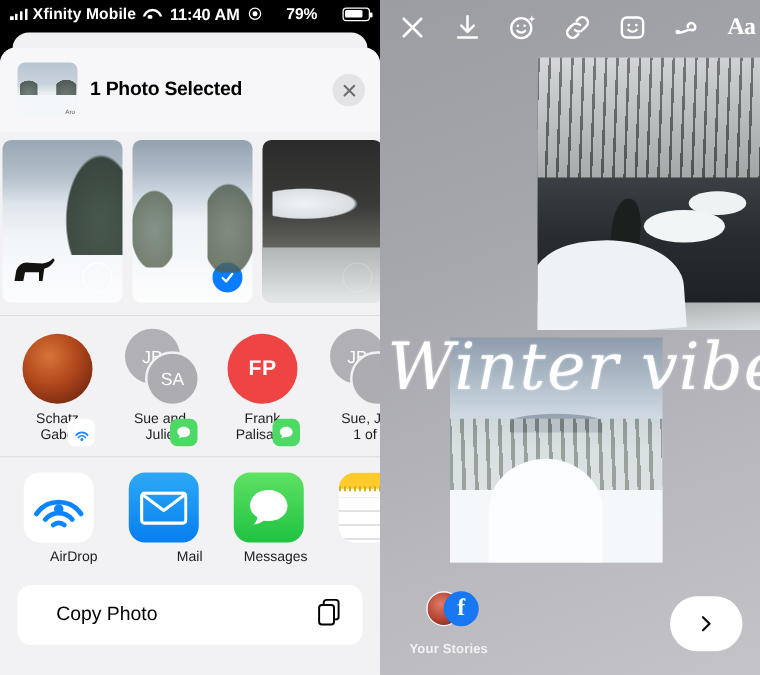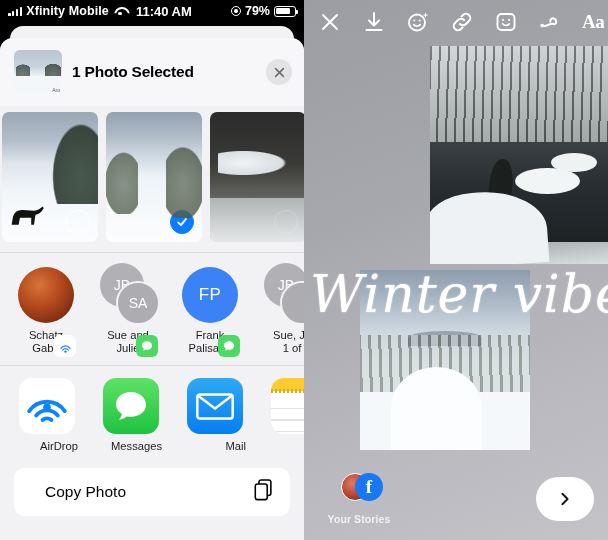--- a/index.html
+++ b/index.html
@@ -17,21 +17,21 @@
   .sig i { display:block; width:2.6px; background:#fff; border-radius:.4px; }
   .sig i:nth-child(1){height:2.5px;} .sig i:nth-child(2){height:4.5px;}
   .sig i:nth-child(3){height:6.5px;} .sig i:nth-child(4){height:9px;}
   .carrier { font-size:12.5px; font-weight:600; letter-spacing:.1px; }
   .wifi { width:14px; height:11px; position:relative; }
   .wifi::before{content:""; position:absolute; left:1px; top:1px; width:12px;height:12px;
     border:2px solid #fff; border-radius:50%; clip-path:polygon(0 0,100% 0,100% 42%,0 42%);}
   .wifi::after{content:""; position:absolute; left:5.2px; top:6.4px; width:3.4px;height:3.4px;
     background:#fff; border-radius:50%;}
   .sb-time { font-size:13px; font-weight:700; margin-left:5px; }
-  .sb-right { margin-left:auto; display:flex; align-items:center; gap:4px; }
+  .sb-right { margin-left:auto; display:flex; align-items:center; gap:20px; }
   .loc-ic { width:10px;height:10px;border:1.4px solid #fff;border-radius:50%; position:relative;}
   .loc-ic::after{content:"";position:absolute;left:2px;top:2px;width:3.6px;height:3.6px;background:#fff;border-radius:50%;}
   .batt-pct { font-size:12.5px; font-weight:600; }
   .batt { width:22px;height:11px;border:1.3px solid #fff;border-radius:3px;position:relative;padding:1.3px;}
   .batt::after{content:"";position:absolute;right:-3.4px;top:3.4px;width:2px;height:4px;background:#fff;border-radius:0 1px 1px 0;}
   .batt b{display:block;height:100%;width:79%;background:#fff;border-radius:1.2px;}
 
   .sheet-shadow { position:absolute; left:10px; top:26px; width:284px; height:46px;
                   background:#f1f1f3; border-radius:13px 13px 0 0; }
   .sheet { position:absolute; left:0; top:38px; width:304px; height:502px;
@@ -79,21 +79,21 @@
   .sel.on { background:#0a7cff; border-color:#0a7cff; display:flex;align-items:center;justify-content:center;}
   .sel.on svg{width:14px;height:14px;}
 
   .divider { height:1px; background:#dcdce0; margin:0; }
 
   
   .contacts { display:flex; gap:18px; padding:14px 12px 10px 14px; background:#f2f2f5; }
   .ct { width:64px; text-align:center; flex:none; position:relative; }
   .av { width:56px;height:56px;border-radius:50%; margin:0 auto; position:relative; }
   .av.mars { background:radial-gradient(circle at 38% 32%,#d8743a 0%,#b4491d 42%,#7d2c11 78%,#401508 100%); }
-  .av.gray { background:#3b82f6; color:#fff; font-size:17px; font-weight:400;
+  .av.gray { background:#ef4444; color:#fff; font-size:17px; font-weight:700;
              display:flex;align-items:center;justify-content:center; letter-spacing:.3px;}
   .av-pair { position:relative; width:56px; height:56px; margin:0 auto; }
   .av-pair .a1{position:absolute;left:0;top:-4px;width:44px;height:44px;border-radius:50%;background:#b0b0b5;
      color:#fff;font-size:14px;display:flex;align-items:center;justify-content:center;}
   .av-pair .a2{position:absolute;left:16px;top:14px;width:44px;height:44px;border-radius:50%;background:#acacb1;
      color:#fff;font-size:14px;display:flex;align-items:center;justify-content:center;border:2px solid #f2f2f5;}
   .badge { position:absolute; width:22px;height:22px;border-radius:6px; right:2px; bottom:-2px;
            display:flex;align-items:center;justify-content:center; }
   .badge.msg { background:#4cd964; }
   .badge.msg svg{width:14px;height:14px;}
@@ -311,35 +311,35 @@
                 <path d="M8 26a17 17 0 0 1 28 0"></path>
                   <path d="M13.5 29.5a11 11 0 0 1 17 0"></path>
                   <path d="M18.5 33a5.5 5.5 0 0 1 7 0"></path>
               </g>
                 <circle cx="22" cy="23" r="3" fill="#0b84ff"></circle>
             </svg>
           </div>
           <div class="app-name">AirDrop</div>
         </div>
         <div class="app">
-          <div class="app-ic msgs">
-            <svg viewBox="0 0 24 24" style="width:40px;height:40px">
-                <path d="M12 3.6C6.9 3.6 3 6.8 3 10.9c0 2.4 1.4 4.5 3.6 5.8-.2 1.3-.9 2.5-1.8 3.5 1.9-.3 3.5-1 4.8-1.9.8.2 1.6.2 2.4.2 5.1 0 9-3.1 9-7.2S17.1 3.6 12 3.6z" fill="#fff"></path>
-              </svg>
-          </div>
-          <div class="app-name">Messages</div>
-        </div>
-        <div class="app">
           <div class="app-ic mail">
             <svg viewBox="0 0 40 28" style="width:38px;height:27px">
               <rect x="1.4" y="1.4" width="37.2" height="25.2" rx="2.4" fill="none" stroke="#fff" stroke-width="2.6"></rect>
               <path d="M2.6 3 L20 16 L37.4 3" fill="none" stroke="#fff" stroke-width="2.6" stroke-linejoin="round"></path>
             </svg>
           </div>
           <div class="app-name">Mail</div>
+        </div>
+        <div class="app">
+          <div class="app-ic msgs">
+            <svg viewBox="0 0 24 24" style="width:40px;height:40px">
+                <path d="M12 3.6C6.9 3.6 3 6.8 3 10.9c0 2.4 1.4 4.5 3.6 5.8-.2 1.3-.9 2.5-1.8 3.5 1.9-.3 3.5-1 4.8-1.9.8.2 1.6.2 2.4.2 5.1 0 9-3.1 9-7.2S17.1 3.6 12 3.6z" fill="#fff"></path>
+              </svg>
+          </div>
+          <div class="app-name">Messages</div>
         </div>
         <div class="app">
           <div class="app-ic notes">
             <div class="notes-top"></div>
               <div class="notes-dots"></div>
               <div class="notes-lines"></div>
           </div>
           <div class="app-name">No</div>
         </div>
       </div>

